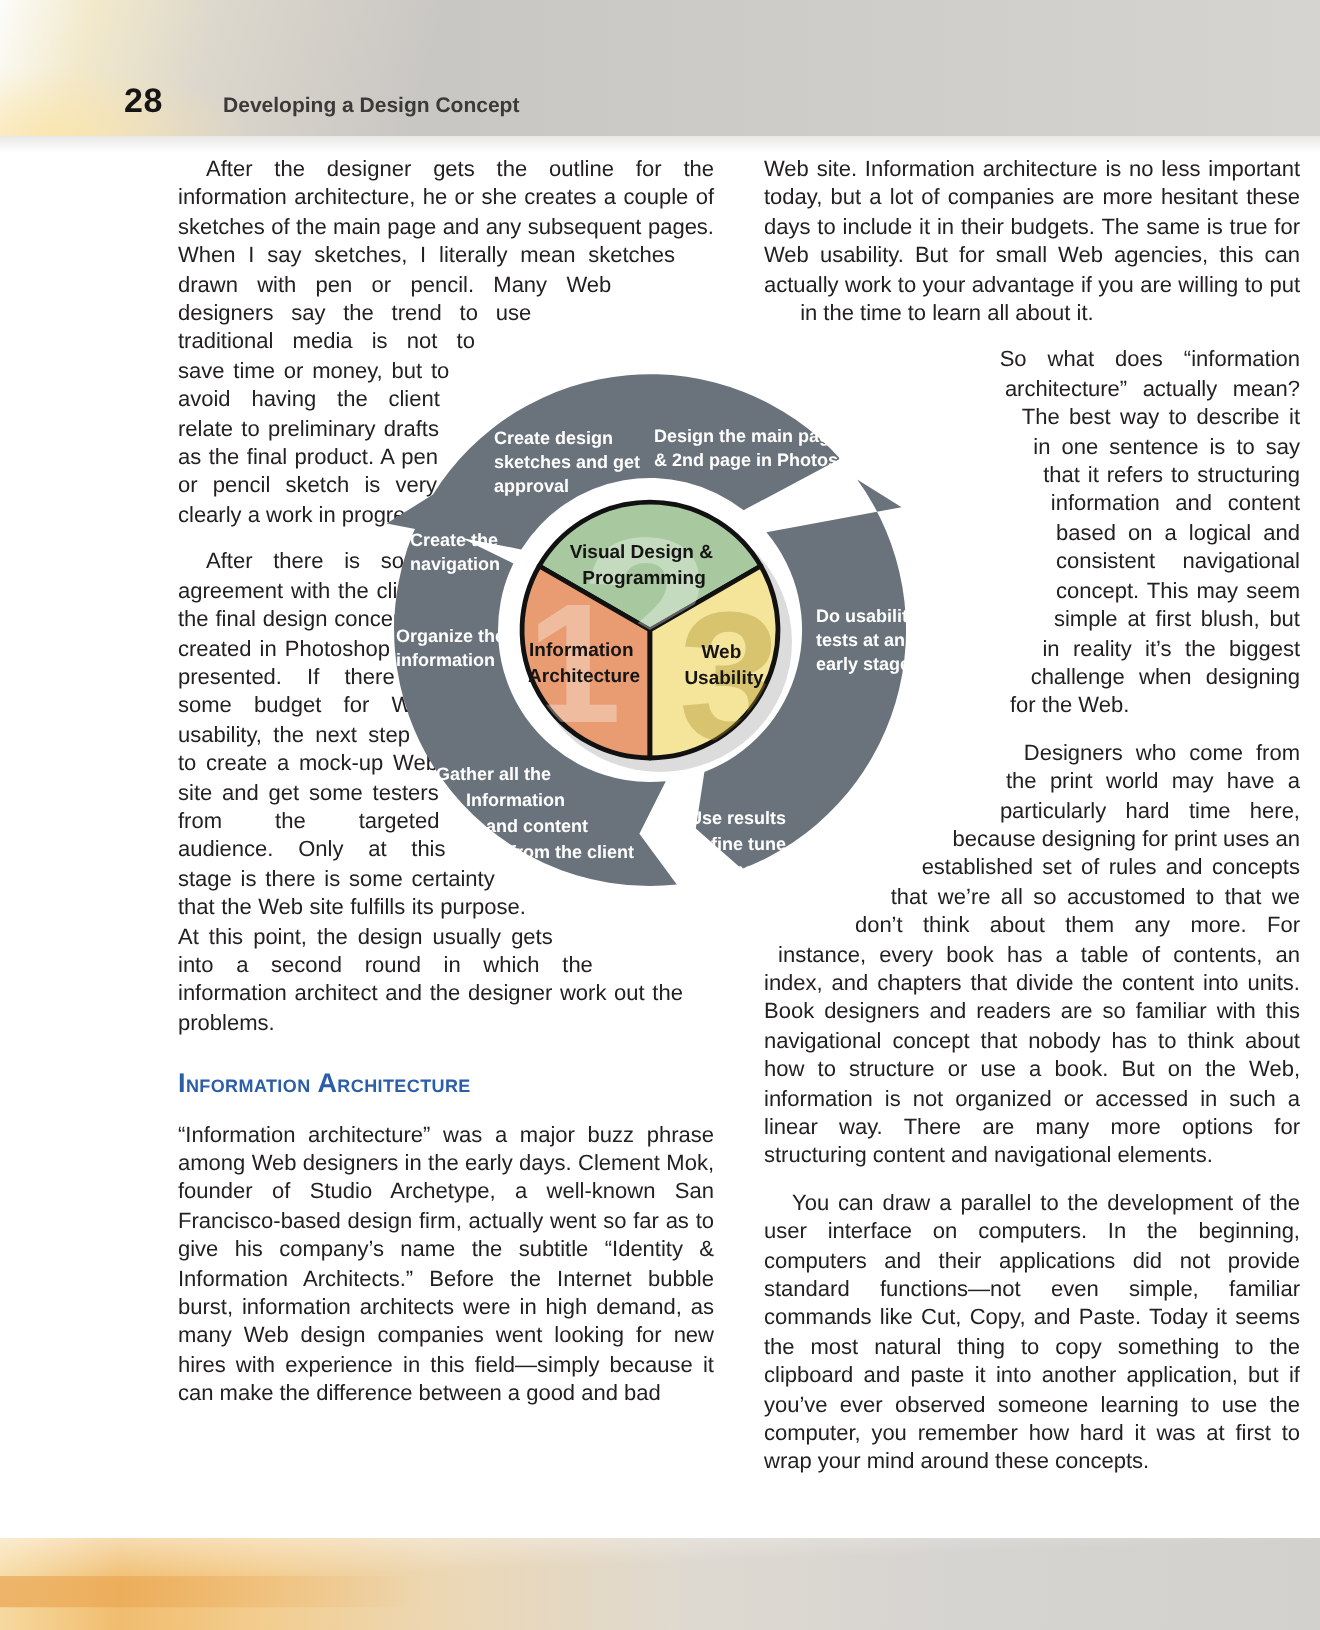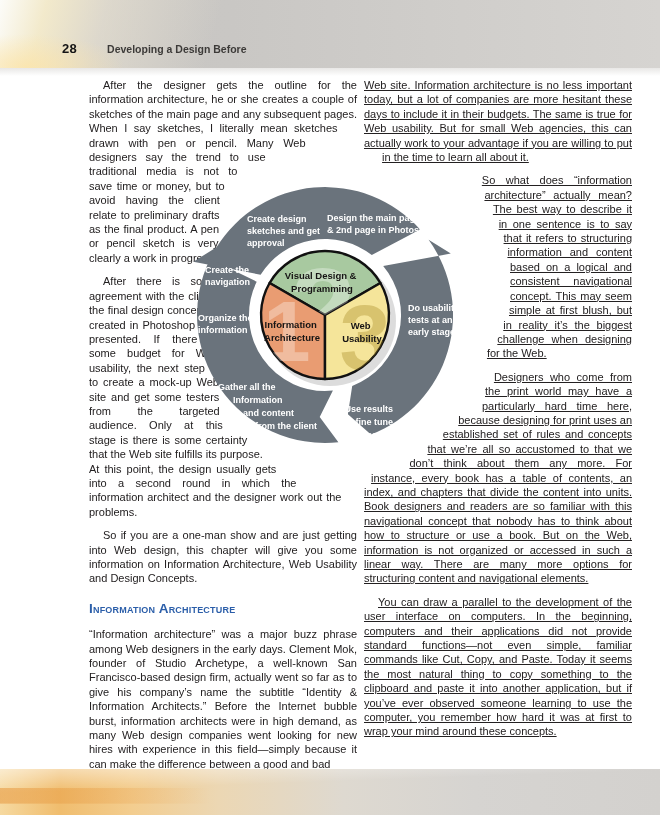--- a/index.html
+++ b/index.html
@@ -14,34 +14,34 @@
     background:
       radial-gradient(140px 46px at 26px 66px, rgba(252,228,168,.75), rgba(252,228,168,0) 70%),
       linear-gradient(105deg, rgba(255,255,252,.95) 0%, rgba(250,240,205,.85) 7%, rgba(242,234,214,.5) 16%, rgba(240,238,234,0) 33%),
       linear-gradient(90deg,#c6c4c1 0%,#c9c7c4 35%,#cfcdca 65%,#d6d4d1 100%);
   }
   .top-band::after{
     content:"";position:absolute;left:0;bottom:-8px;width:100%;height:8px;
     background:linear-gradient(180deg, rgba(214,212,209,.55), rgba(255,255,255,0));
   }
   .header{position:absolute;left:62px;top:41px;display:flex;align-items:baseline;}
-  .pagenum{font-size:13px;font-weight:bold;color:#151515;letter-spacing:.3px;}
+  .pagenum{font-size:17px;font-weight:bold;color:#151515;letter-spacing:.3px;}
   .htitle{font-size:10.5px;font-weight:bold;color:#3c3a38;margin-left:30px;}
   
   .bottom-band{
     position:absolute;left:0;bottom:0;width:660px;height:46px;
     background:
       linear-gradient(90deg, rgba(230,150,60,.55) 0%, rgba(230,150,60,0) 32%) 0 62%/100% 34% no-repeat,
       linear-gradient(178deg, rgba(255,255,255,.5) 0%, rgba(255,255,255,0) 35%),
       linear-gradient(90deg,#f6d9a0 0%,#f0bd6e 9%,#f3cd8f 20%,#ecd7b3 33%,#ded9d0 52%,#d6d4d1 72%,#d3d1ce 100%);
   }
   
   .col{position:absolute;top:78px;width:268px;font-size:11px;line-height:14.4px;text-align:justify;margin-left:27px;}
   .col-left{left:62px;}
-  .col-right{left:337px;text-decoration:underline;}
+  .col-right{left:355px;}
   .col p{margin:0 0 9px 0;text-indent:14px;}
   .col p.noindent{text-indent:0;}
   .spacer-left{
     float:right;width:160px;height:430px;shape-margin:3px;
     shape-outside:polygon(160px 52px,112px 74px,62px 92px,34px 108px,26px 127px,23px 222px,26px 337px,55px 354px,70px 369px,82px 382px,100px 395px,142px 408px,160px 416px);
   }
   .spacer-right{
     float:left;width:150px;height:430px;shape-margin:3px;
     shape-outside:polygon(0px 80px,22px 92px,108px 114px,123px 132px,135px 162px,143px 192px,143px 222px,131px 252px,113px 277px,108px 297px,118px 317px,93px 332px,78px 346px,63px 360px,48px 374px,0px 392px);
   }
@@ -58,28 +58,27 @@
 </style>
 </head>
 <body>
 
 <div class="page">
 
   <div class="top-band"></div>
 
   <div class="header">
     <span class="pagenum">28</span>
-    <span class="htitle">Developing a Design Before</span>
+    <span class="htitle">Developing a Design Concept</span>
   </div>
 
   <div class="col col-left">
     <div class="spacer-left"></div>
     <p>After the designer gets the outline for the information architecture, he or she creates a couple of sketches of the main page and any subsequent pages. When I say sketches, I literally mean sketches drawn with pen or pencil. Many Web designers say the trend to use traditional media is not to save time or money, but to avoid having the client relate to preliminary drafts as the final product. A pen or pencil sketch is very clearly a work in progress.</p>
     <p>After there is some agreement with the client, the final design concept is created in Photoshop and presented. If there is some budget for Web usability, the next step is to create a mock-up Web site and get some testers from the targeted audience. Only at this stage is there is some certainty that the Web site fulfills its purpose. At this point, the design usually gets into a second round in which the information architect and the designer work out the problems.</p>
-    <p>So if you are a one-man show and are just getting into Web design, this chapter will give you some information on Information Architecture, Web Usability and Design Concepts.</p>
     <h2 class="section">Information Architecture</h2>
     <p class="noindent">“Information architecture” was a major buzz phrase among Web designers in the early days. Clement Mok, founder of Studio Archetype, a well-known San Francisco-based design firm, actually went so far as to give his company’s name the subtitle “Identity &amp; Information Architects.” Before the Internet bubble burst, information architects were in high demand, as many Web design companies went looking for new hires with experience in this field—simply because it can make the difference between a good and bad</p>
   </div>
 
   <div class="col col-right">
     <div class="spacer-right"></div>
     <p class="noindent">Web site. Information architecture is no less important today, but a lot of companies are more hesitant these days to include it in their budgets. The same is true for Web usability. But for small Web agencies, this can actually work to your advantage if you are willing to put in the time to learn all about it.</p>
     <p>So what does “information architecture” actually mean? The best way to describe it in one sentence is to say that it refers to structuring information and content based on a logical and consistent navigational concept. This may seem simple at first blush, but in reality it’s the biggest challenge when designing for the Web.</p>
     <p>Designers who come from the print world may have a particularly hard time here, because designing for print uses an established set of rules and concepts that we’re all so accustomed to that we don’t think about them any more. For instance, every book has a table of contents, an index, and chapters that divide the content into units. Book designers and readers are so familiar with this navigational concept that nobody has to think about how to structure or use a book. But on the Web, information is not organized or accessed in such a linear way. There are many more options for structuring content and navigational elements.</p>
     <p>You can draw a parallel to the development of the user interface on computers. In the beginning, computers and their applications did not provide standard functions—not even simple, familiar commands like Cut, Copy, and Paste. Today it seems the most natural thing to copy something to the clipboard and paste it into another application, but if you’ve ever observed someone learning to use the computer, you remember how hard it was at first to wrap your mind around these concepts.</p>

